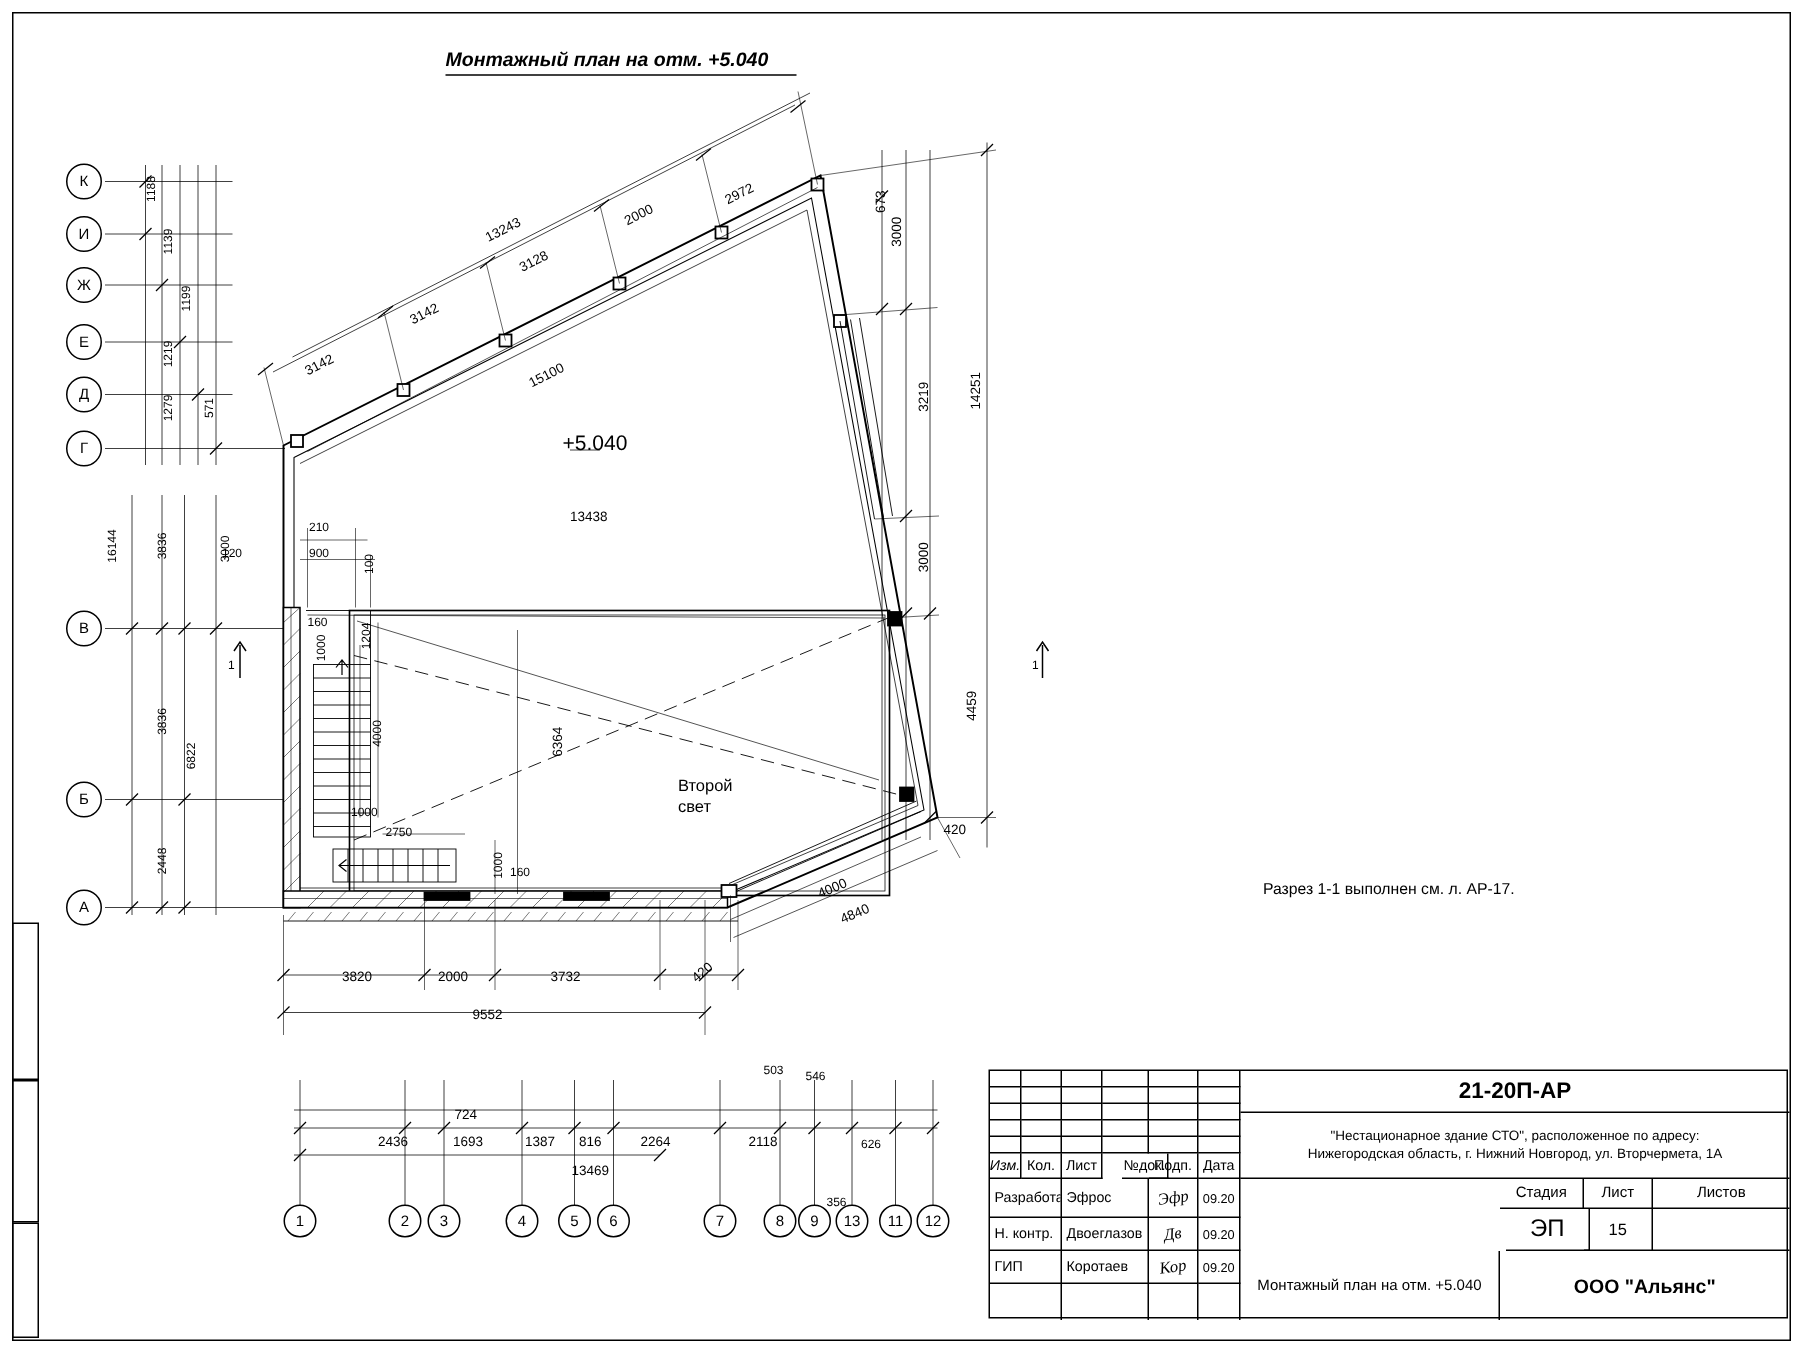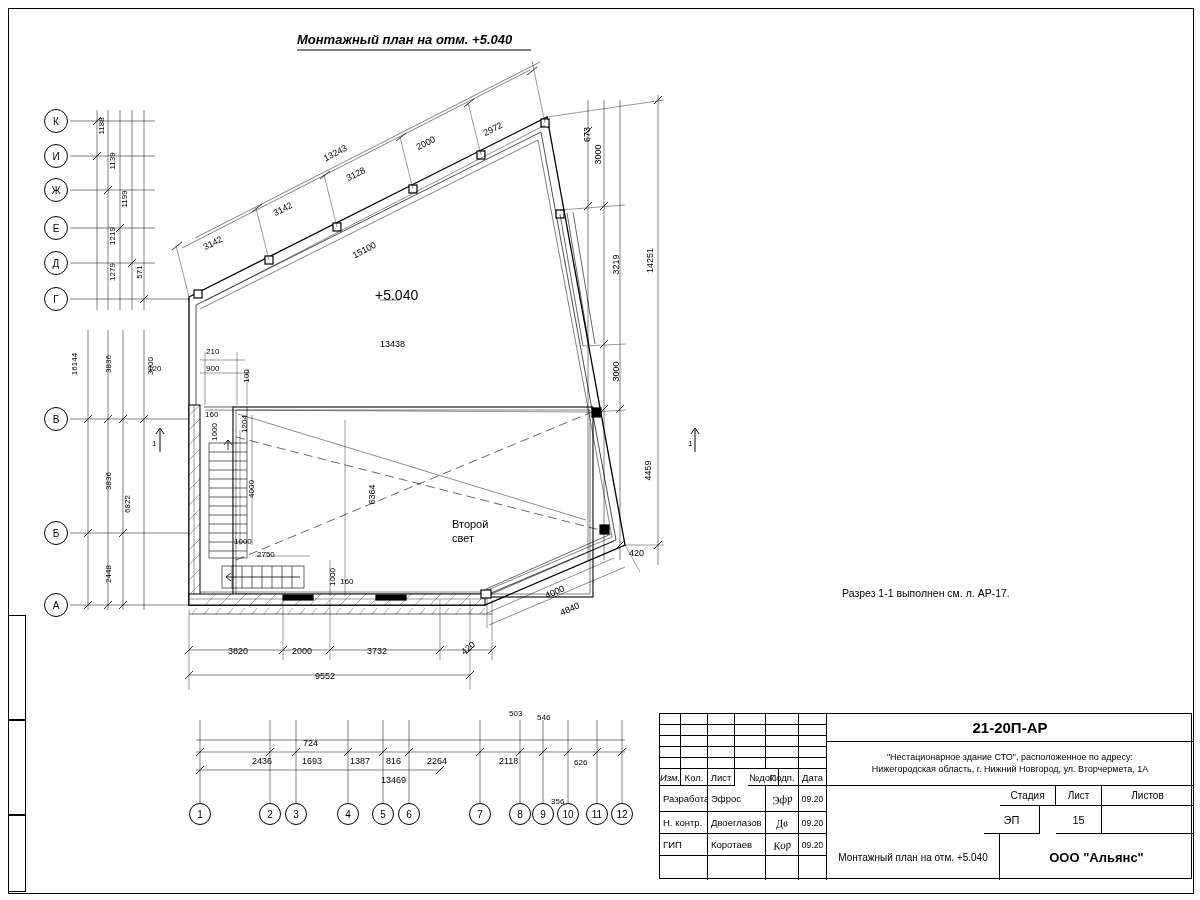--- a/index.html
+++ b/index.html
@@ -502,21 +502,21 @@
 
   <div class="bubble c" style="left:189px; top:803px;">1</div>
   <div class="bubble c" style="left:259px; top:803px;">2</div>
   <div class="bubble c" style="left:285px; top:803px;">3</div>
   <div class="bubble c" style="left:337px; top:803px;">4</div>
   <div class="bubble c" style="left:372px; top:803px;">5</div>
   <div class="bubble c" style="left:398px; top:803px;">6</div>
   <div class="bubble c" style="left:469px; top:803px;">7</div>
   <div class="bubble c" style="left:509px; top:803px;">8</div>
   <div class="bubble c" style="left:532px; top:803px;">9</div>
-  <div class="bubble c" style="left:557px; top:803px;">10</div>
+  <div class="bubble c" style="left:557px; top:803px;">13</div>
   <div class="bubble c" style="left:586px; top:803px;">11</div>
   <div class="bubble c" style="left:611px; top:803px;">12</div>
 
   <div class="t dim" style="left:323px; top:149px; transform:rotate(-27deg);">13243</div>
   <div class="t dim" style="left:483px; top:125px; transform:rotate(-27deg);">2972</div>
   <div class="t dim" style="left:416px; top:139px; transform:rotate(-27deg);">2000</div>
   <div class="t dim" style="left:346px; top:170px; transform:rotate(-27deg);">3128</div>
   <div class="t dim" style="left:273px; top:205px; transform:rotate(-27deg);">3142</div>
   <div class="t dim" style="left:203px; top:239px; transform:rotate(-27deg);">3142</div>
   <div class="t dim" style="left:204px; top:239px; transform:rotate(-27deg); color:transparent;"></div>
@@ -656,21 +656,21 @@
     <div class="cell bb" style="left:167px; top:28px; width:366px; height:44px; flex-direction:column;">
       <div class="addr">"Нестационарное здание СТО", расположенное по адресу:</div>
       <div class="addr">Нижегородская область, г. Нижний Новгород, ул. Вторчермета, 1А</div>
     </div>
 
 
     <div class="cell br bb" style="left:340px; top:72px; width:56px; height:20px; font-size:10px;">Стадия</div>
     <div class="cell br bb" style="left:396px; top:72px; width:46px; height:20px; font-size:10px;">Лист</div>
     <div class="cell bb" style="left:442px; top:72px; width:91px; height:20px; font-size:10px;">Листов</div>
 
-    <div class="cell br bb" style="left:324px; top:92px; width:56px; height:28px; font-size:11px;">ЭП</div>
+    <div class="cell br bb" style="left:344px; top:92px; width:56px; height:28px; font-size:16px;">ЭП</div>
     <div class="cell br bb" style="left:396px; top:92px; width:46px; height:28px; font-size:11px;">15</div>
     <div class="cell bb" style="left:442px; top:92px; width:91px; height:28px; font-size:11px;"></div>
 
     <div class="cell br" style="left:167px; top:120px; width:173px; height:46px; font-size:10px;">Монтажный план на отм. +5.040</div>
     <div class="cell firm" style="left:340px; top:120px; width:193px; height:46px;">ООО "Альянс"</div>
 
   </div>
 
 </div>
 

